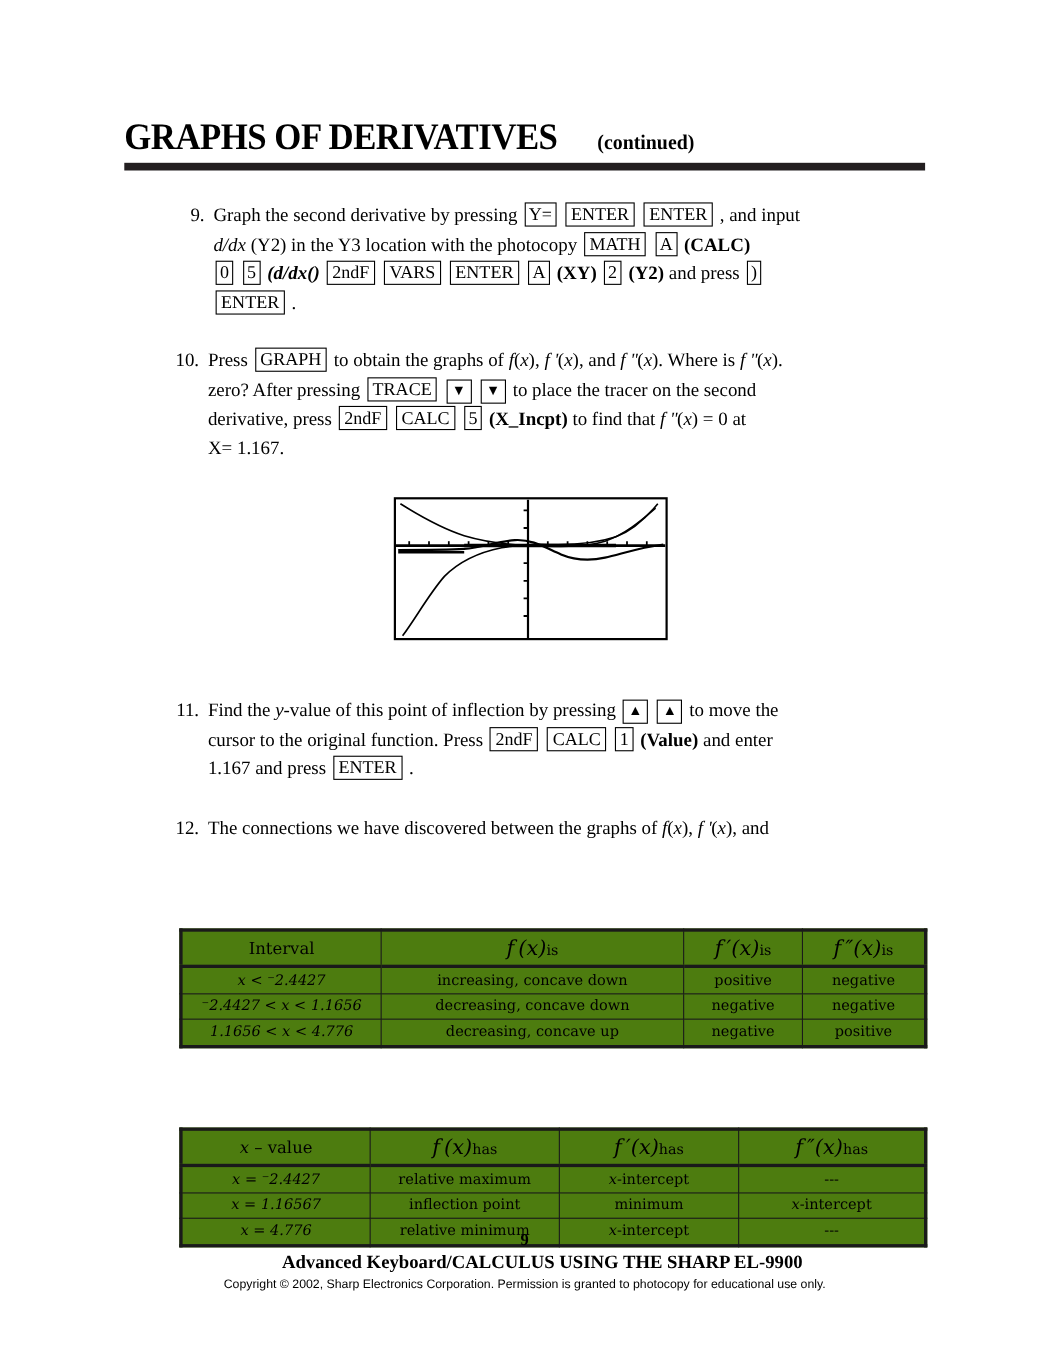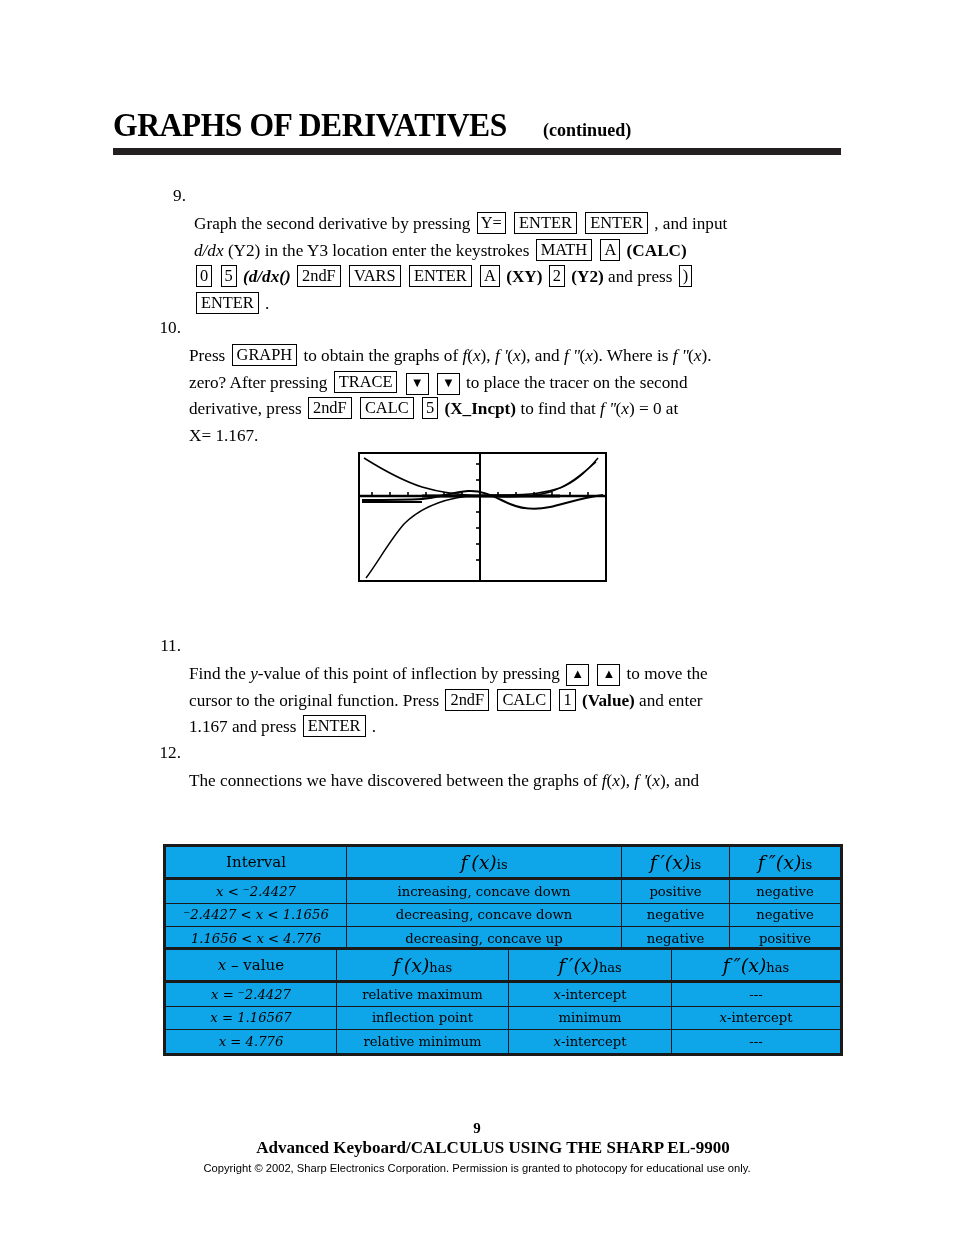--- a/index.html
+++ b/index.html
@@ -71,21 +71,20 @@
   }
   .step .num {
     position: absolute;
     left: 0;
     top: 0;
     width: 26px;
     text-align: right;
   }
   .step .body {
     margin-left: 34px;
-    margin-top: 28px;
   }
   .ln { white-space: nowrap; }
 
   
   .key {
     display: inline-block;
     border: 1.4px solid #000;
     padding: 0px 4px 1px 4px;
     line-height: 19px;
     font-size: 16.4px;
@@ -114,21 +113,21 @@
     background: #fff;
     box-sizing: border-box;
   }
   .calc-screen svg { display: block; }
 
   
   .tbl-wrap { position: absolute; }
   table.grid {
     border-collapse: collapse;
     table-layout: fixed;
-    background: #0ea5e9;
+    background: #4d7c0f;
   }
   table.grid td, table.grid th {
     border: 1.2px solid #1a1a1a;
     text-align: center;
     font-weight: normal;
     font-family: "DejaVu Serif", serif;
     padding: 0;
   }
   table.grid th {
     height: 30px;
@@ -198,21 +197,21 @@
     <div class="body">
       <div class="ln">
         <span>Graph the second derivative by pressing</span>
         <span class="key tight">Y=</span>
         <span class="key">ENTER</span>
         <span class="key">ENTER</span>
         <span>, and input</span>
       </div>
       <div class="ln">
         <span class="it">d/dx</span>
-        <span>(Y2) in the Y3 location enter the keystrokes</span>
+        <span>(Y2) in the Y3 location with the photocopy</span>
         <span class="key">MATH</span>
         <span class="key tight">A</span>
         <span class="b">(CALC)</span>
       </div>
       <div class="ln">
         <span class="key tight">0</span>
         <span class="key tight">5</span>
         <span class="bi">(d/dx()</span>
         <span class="key">2ndF</span>
         <span class="key">VARS</span>
@@ -382,21 +381,21 @@
         <tr>
           <td class="cell-x">1.1656 &lt; x &lt; 4.776</td>
           <td>decreasing, concave up</td>
           <td>negative</td>
           <td>positive</td>
         </tr>
       </tbody>
     </table>
   </div>
 
-  <div class="tbl-wrap" style="left:163px; top:947px;">
+  <div class="tbl-wrap" style="left:163px; top:1025px;">
     <table class="grid">
       <colgroup>
         <col style="width:172px">
         <col style="width:172px">
         <col style="width:163px">
         <col style="width:170px">
       </colgroup>
       <thead>
         <tr>
           <th>

